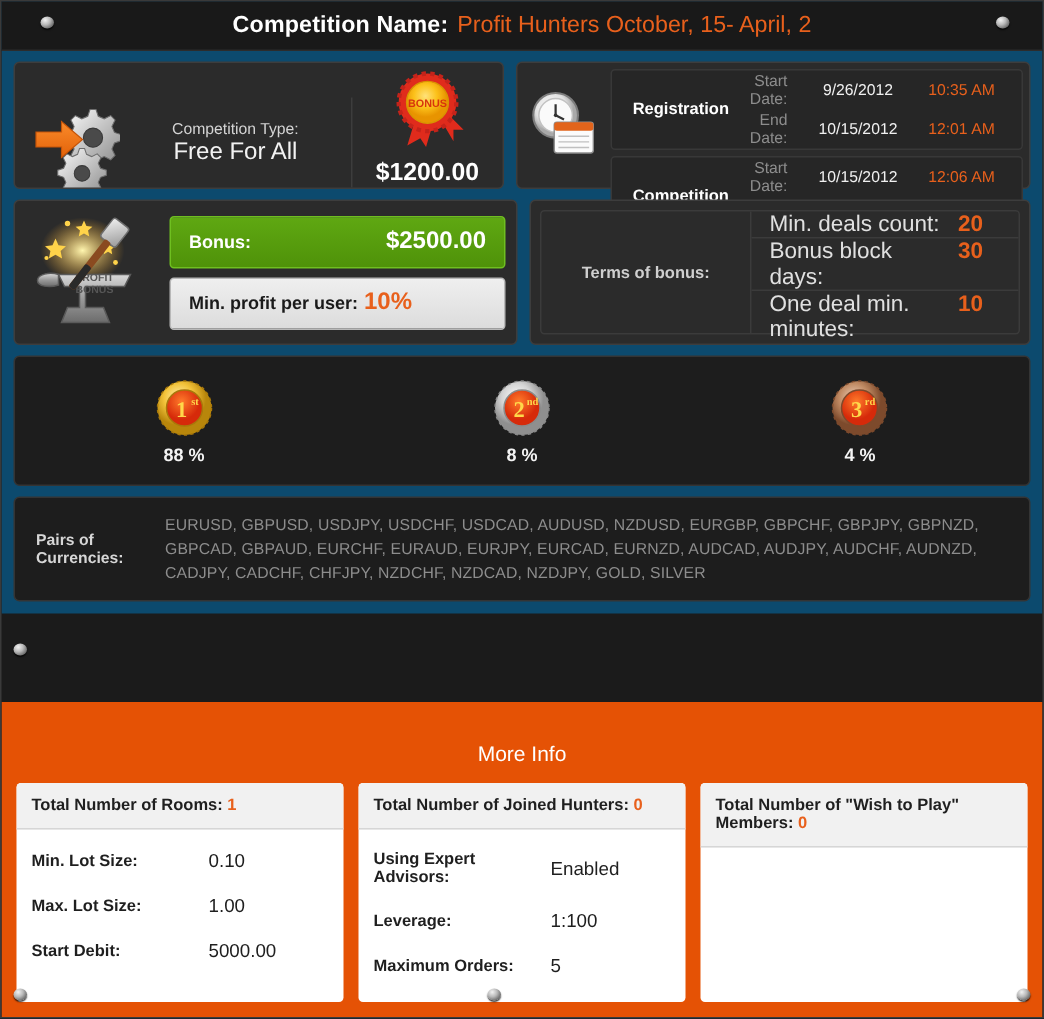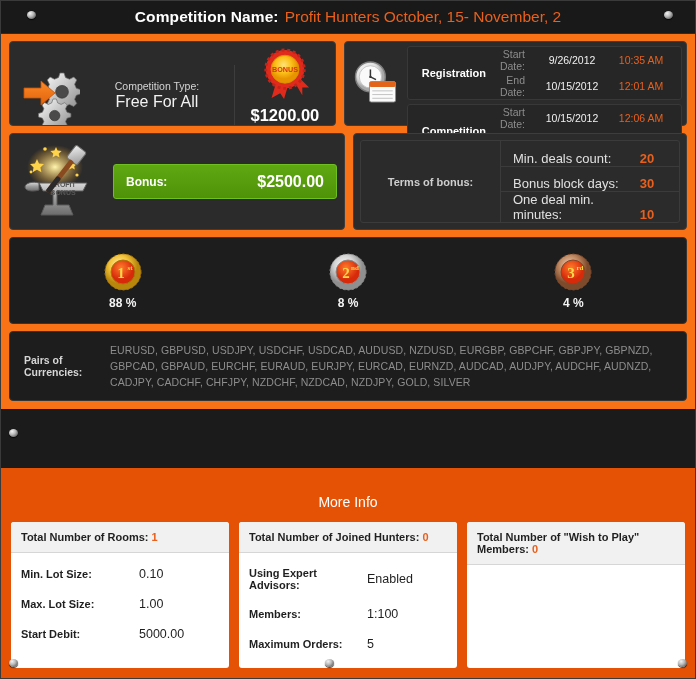--- a/index.html
+++ b/index.html
@@ -20,21 +20,21 @@
   
   .rivet {
     position: absolute; width: 9px; height: 8px;
     border-radius: 50%;
     background: radial-gradient(ellipse at 35% 30%, #f2f2f2 0%, #b9b9b9 40%, #6b6b6b 75%, #2a2a2a 100%);
     box-shadow: 0 1px 1px rgba(0,0,0,.8);
     z-index: 40;
   }
 
   
-  .dark-area { position: relative; background: #f97316; padding: 0 8px 8px; }
+  .dark-area { position: relative; background: #0c4a6e; padding: 0 8px 8px; }
 
   .title-bar {
     height: 33px; display: flex; align-items: center; justify-content: center;
     background: #191919;
     border-bottom: 1px solid #2c2c2c;
     margin: 0 -8px;
   }
   .title-main {
     font-size: 15.5px; font-weight: bold; color: #ffffff; letter-spacing: .1px;
   }
@@ -113,21 +113,21 @@
 
   #terms-panel { flex: 1; height: 97px; display: flex; align-items: stretch; padding: 6px; }
   .terms-inner { flex: 1; display: flex; border: 1px solid #3b3b3b; border-radius: 3px; }
   .terms-label {
     width: 140px; display: flex; align-items: center; justify-content: center;
     font-size: 11px; font-weight: bold; color: #cfcfcf;
     border-right: 1px solid #3b3b3b;
   }
   .terms-rows { flex: 1; display: flex; flex-direction: column; }
   .terms-row {
-    flex: 1; display: flex; align-items: flex-end; font-size: 13px;
+    flex: 1; display: flex; align-items: flex-start; font-size: 15px;
     border-bottom: 1px solid #3b3b3b; padding: 0 12px;
   }
   .terms-row:last-child { border-bottom: none; }
   .tr-label { flex: 1; color: #e0e0e0; }
   .tr-value { width: 40px; text-align: center; color: #e8601c; font-weight: bold; }
 
   
   #feeprize-panel { width: 336px; height: 87px; display: flex; }
   .fp-cell {
     flex: 1; display: flex; flex-direction: column; align-items: center;
@@ -189,21 +189,21 @@
   <div class="rivet" style="right:22px; top:10px;"></div>
   <div class="rivet" style="left:8px; top:428px;"></div>
   <div class="rivet" style="left:8px; bottom:11px;"></div>
   <div class="rivet" style="left:324px; bottom:11px;"></div>
   <div class="rivet" style="right:8px; bottom:11px;"></div>
 
   <div class="dark-area">
 
     <div class="title-bar">
       <span class="title-main">Competition Name:</span>
-      <span class="title-value">Profit Hunters October, 15- November, 2</span>
+      <span class="title-value">Profit Hunters October, 15- April, 2</span>
     </div>
 
     <div class="row">
 
       <div class="panel" id="type-panel">
         <div class="type-left">
           <div class="gear-icon">
             <svg viewBox="0 0 58 60" width="58" height="60">
               <defs>
                 <linearGradient id="gearg" x1="0" y1="0" x2="1" y2="1">
@@ -366,20 +366,24 @@
               <rect x="46" y="19" width="5" height="40" rx="1.5" fill="#8a4a20"></rect>
               <rect x="46" y="40" width="5" height="19" rx="1.5" fill="#2a2a2a"></rect>
             </g>
           </svg>
         </div>
         <div class="bonus-boxes">
           <div class="bonus-green">
             <span class="bg-label">Bonus:</span>
             <span class="bg-value">$2500.00</span>
           </div>
+          <div class="bonus-grey">
+            <span class="bgr-label">Min. profit per user:</span>
+            <span class="bgr-value">10%</span>
+          </div>
         </div>
       </div>
 
       <div class="panel" id="terms-panel">
         <div class="terms-inner">
           <div class="terms-label">Terms of bonus:</div>
           <div class="terms-rows">
             <div class="terms-row">
               <span class="tr-label">Min. deals count:</span>
               <span class="tr-value">20</span>
@@ -505,21 +509,21 @@
         <div class="card-head">
           <span>Total Number of Joined Hunters:</span>
           <span class="num">0</span>
         </div>
         <div class="card-body">
           <div class="kv">
             <span class="kv-k">Using Expert Advisors:</span>
             <span class="kv-v">Enabled</span>
           </div>
           <div class="kv">
-            <span class="kv-k">Members:</span>
+            <span class="kv-k">Leverage:</span>
             <span class="kv-v">1:100</span>
           </div>
           <div class="kv">
             <span class="kv-k">Maximum Orders:</span>
             <span class="kv-v">5</span>
           </div>
         </div>
       </div>
 
       <div class="card">

